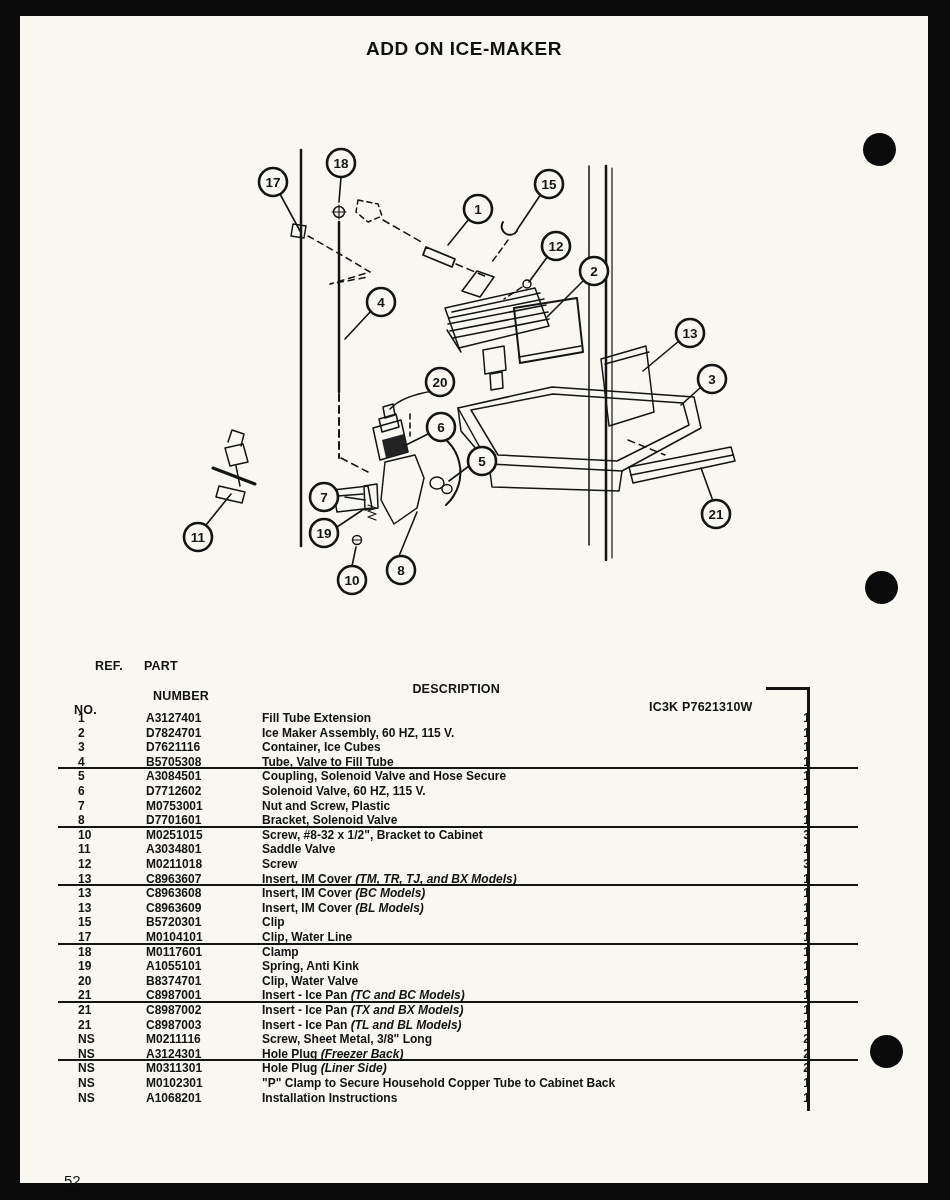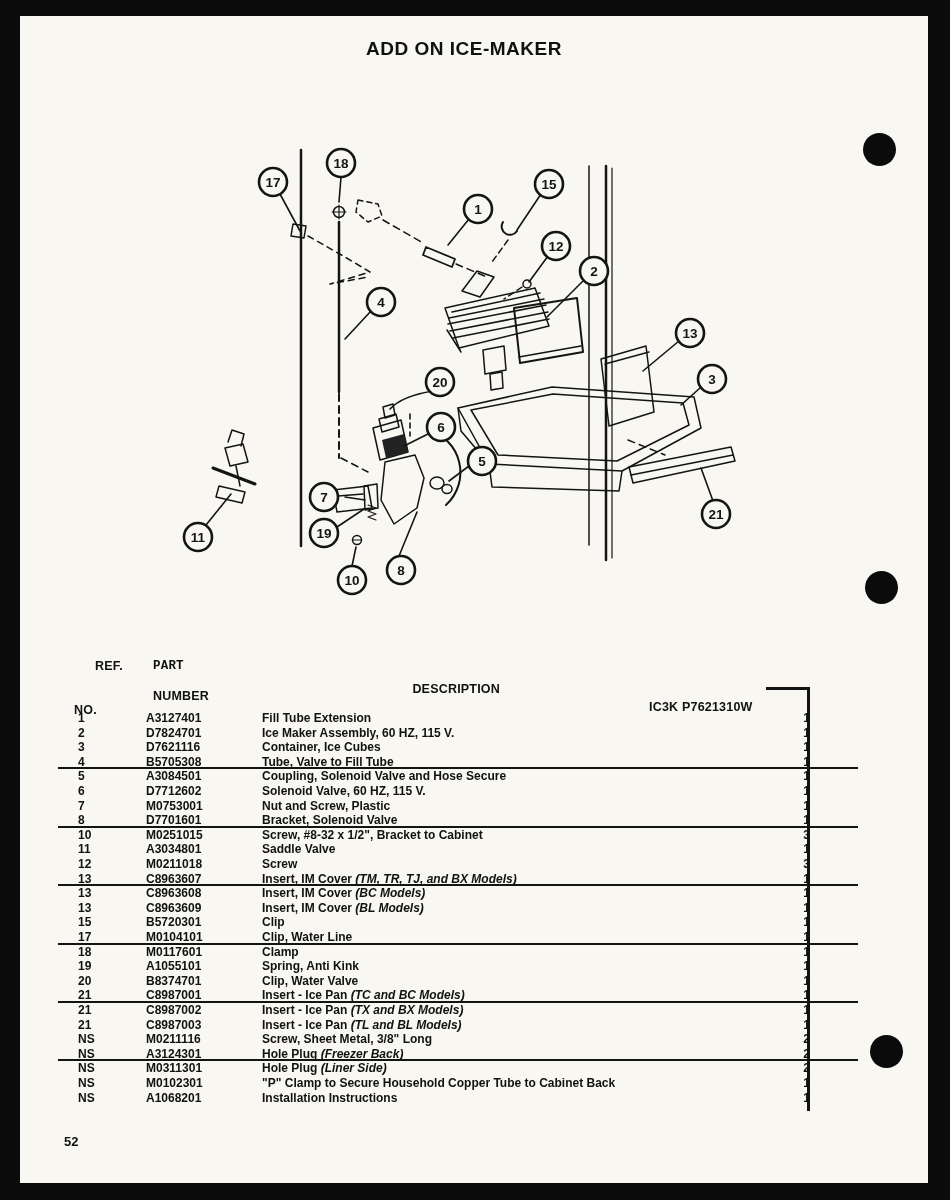--- a/index.html
+++ b/index.html
@@ -27,21 +27,21 @@
   .trow{position:absolute;left:0;top:0;width:950px;height:14.6px;font-weight:700;color:#111;}
   .trow span{position:absolute;top:0;font-size:12px;white-space:nowrap;line-height:14px;}
   .c-ref{left:78px;}
   .c-part{left:146px;}
   .c-desc{left:262px;}
   .c-qty{left:793px;width:27px;text-align:center;}
   .c-desc em{font-style:italic;}
   .sep{position:absolute;left:58px;width:800px;height:2px;background:#141414;}
   .vline{position:absolute;left:807px;top:687px;width:3px;height:424px;background:#141414;}
   .hline{position:absolute;left:766px;top:687px;width:44px;height:3px;background:#141414;}
-  .pageno{position:absolute;left:64px;top:1134px;font-size:13px;font-weight:700;color:#111;}
+  .pageno{position:absolute;left:64px;top:1172px;font-size:15px;font-weight:400;color:#111;}
   .border{position:absolute;background:#0b0b0b;}
 </style>
 </head>
 <body>
 
 <div class="page"></div>
 
 <div class="border" style="left:0;top:0;width:950px;height:16px;"></div>
 <div class="border" style="left:0;top:0;width:20px;height:1200px;"></div>
 <div class="border" style="left:928px;top:0;width:22px;height:1200px;"></div>
@@ -224,21 +224,21 @@
         <g>
           <circle cx="716" cy="514" r="14" fill="#f8f7f2" stroke="#141414" stroke-width="2.6"></circle>
           <text x="716" y="518.5" text-anchor="middle" font-size="13.5" font-weight="700" fill="#141414" stroke="none" font-family="&quot;Liberation Sans&quot;, sans-serif">21</text>
         </g>
       </g>
   </g>
 </svg>
 
 <div class="hdr" style="left:74px;top:659px;padding-left:21px;">REF.</div>
 <div class="hdr" style="left:74px;top:675px;margin-top:28px;">NO.</div>
-<div class="hdr" style="left:153px;top:659px;font-family:Liberation Mono, monospace;">PART</div>
+<div class="hdr" style="left:144px;top:659px;">PART</div>
 <div class="hdr" style="left:153px;top:689px;">NUMBER</div>
 <div class="hdr" style="left:370px;top:682px;width:130px;text-align:right;">DESCRIPTION</div>
 <div class="hdr" style="left:649px;top:700px;">IC3K  P7621310W</div>
 
 <div class="hline"></div>
 <div class="vline"></div>
 
 <div id="rows">
     <div class="trow" style="top: 711px;">
       <span class="c-ref">1</span>

